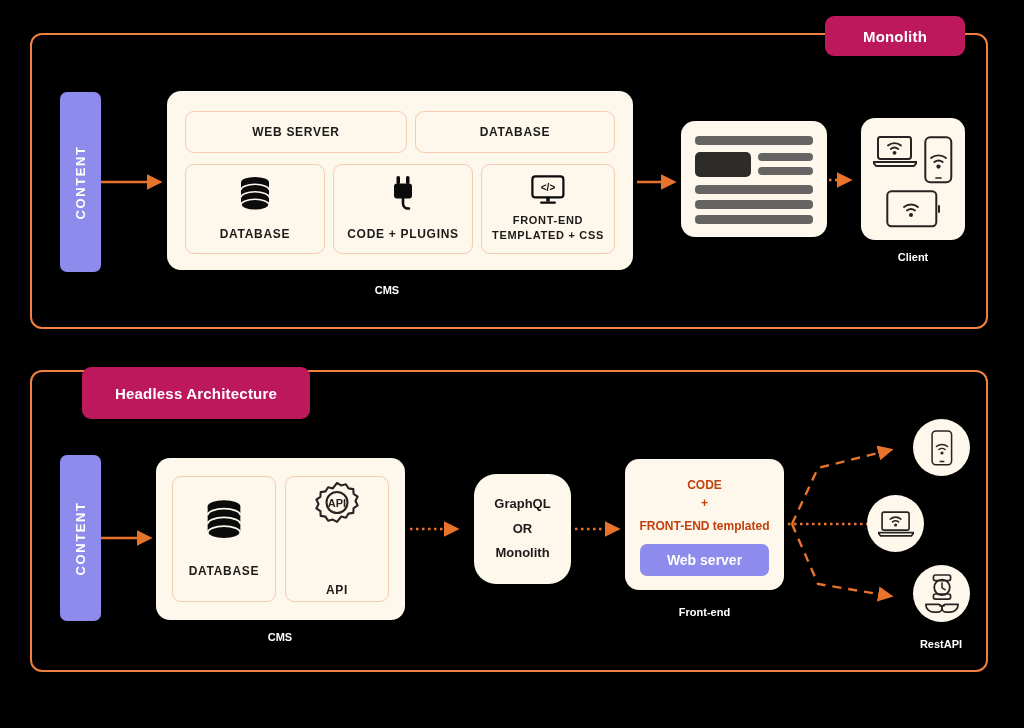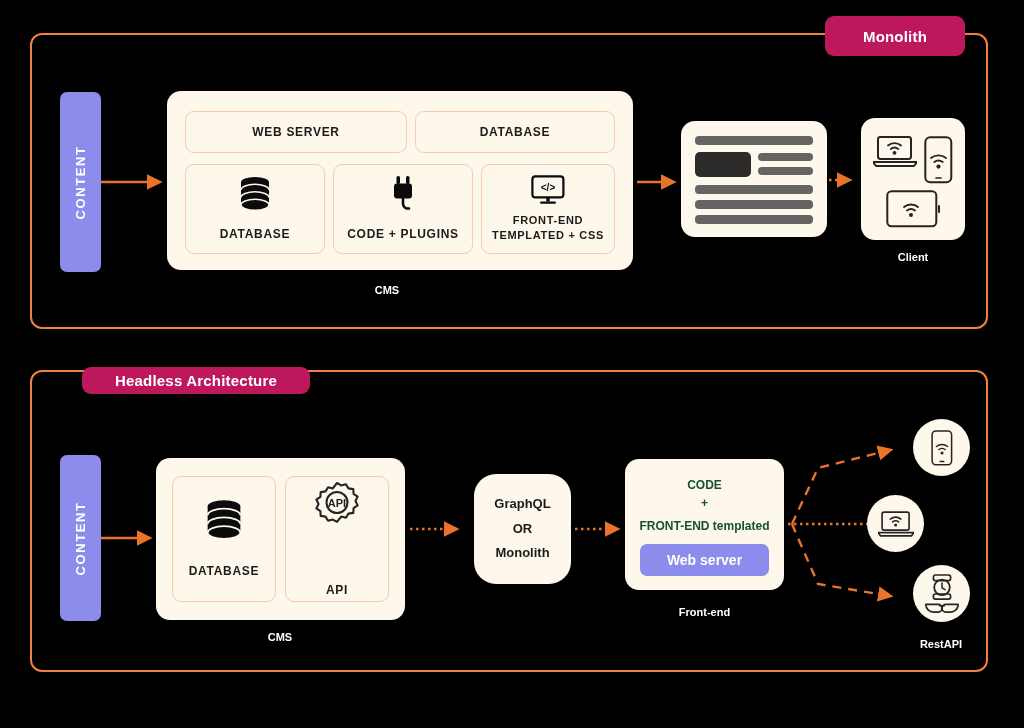--- a/index.html
+++ b/index.html
@@ -26,21 +26,21 @@
     background: #be185d;
     color: #FFFFFF;
     font-size: 15px;
     font-weight: 700;
     letter-spacing: .2px;
     border-radius: 9px;
     display: flex; align-items: center; justify-content: center;
     white-space: nowrap;
   }
   #badge-monolith { left: 825px; top: 16px; width: 140px; height: 40px; }
-  #badge-headless { left: 82px; top: 367px; width: 228px; height: 27px; }
+  #badge-headless { left: 82px; top: 367px; width: 228px; height: 52px; }
 
   
   .content-bar {
     position: absolute;
     background: #8D8CEC;
     border-radius: 7px;
     display: flex; align-items: center; justify-content: center;
   }
   .content-bar span {
     transform: rotate(-90deg);
@@ -113,21 +113,21 @@
   #graphql-box { left: 474px; top: 474px; width: 97px; height: 110px; }
   .gq-line {
     color: #1C1B1A; font-size: 13px; font-weight: 700;
     text-align: center; line-height: 1.9;
   }
 
   
   #frontend-box { left: 625px; top: 459px; width: 159px; height: 131px; }
   .fe-text {
     position: absolute; left: 0; right: 0;
-    color: #14532d; font-size: 12px; font-weight: 700;
+    color: #c2410c; font-size: 12px; font-weight: 700;
     text-align: center; line-height: 1.45;
   }
   #webserver-btn {
     position: absolute;
     left: 15px; bottom: 14px; width: 129px; height: 32px;
     background: #8D8CEC; border-radius: 7px;
     color: #FFFFFF; font-size: 14px; font-weight: 700;
     display: flex; align-items: center; justify-content: center;
   }
 </style>

